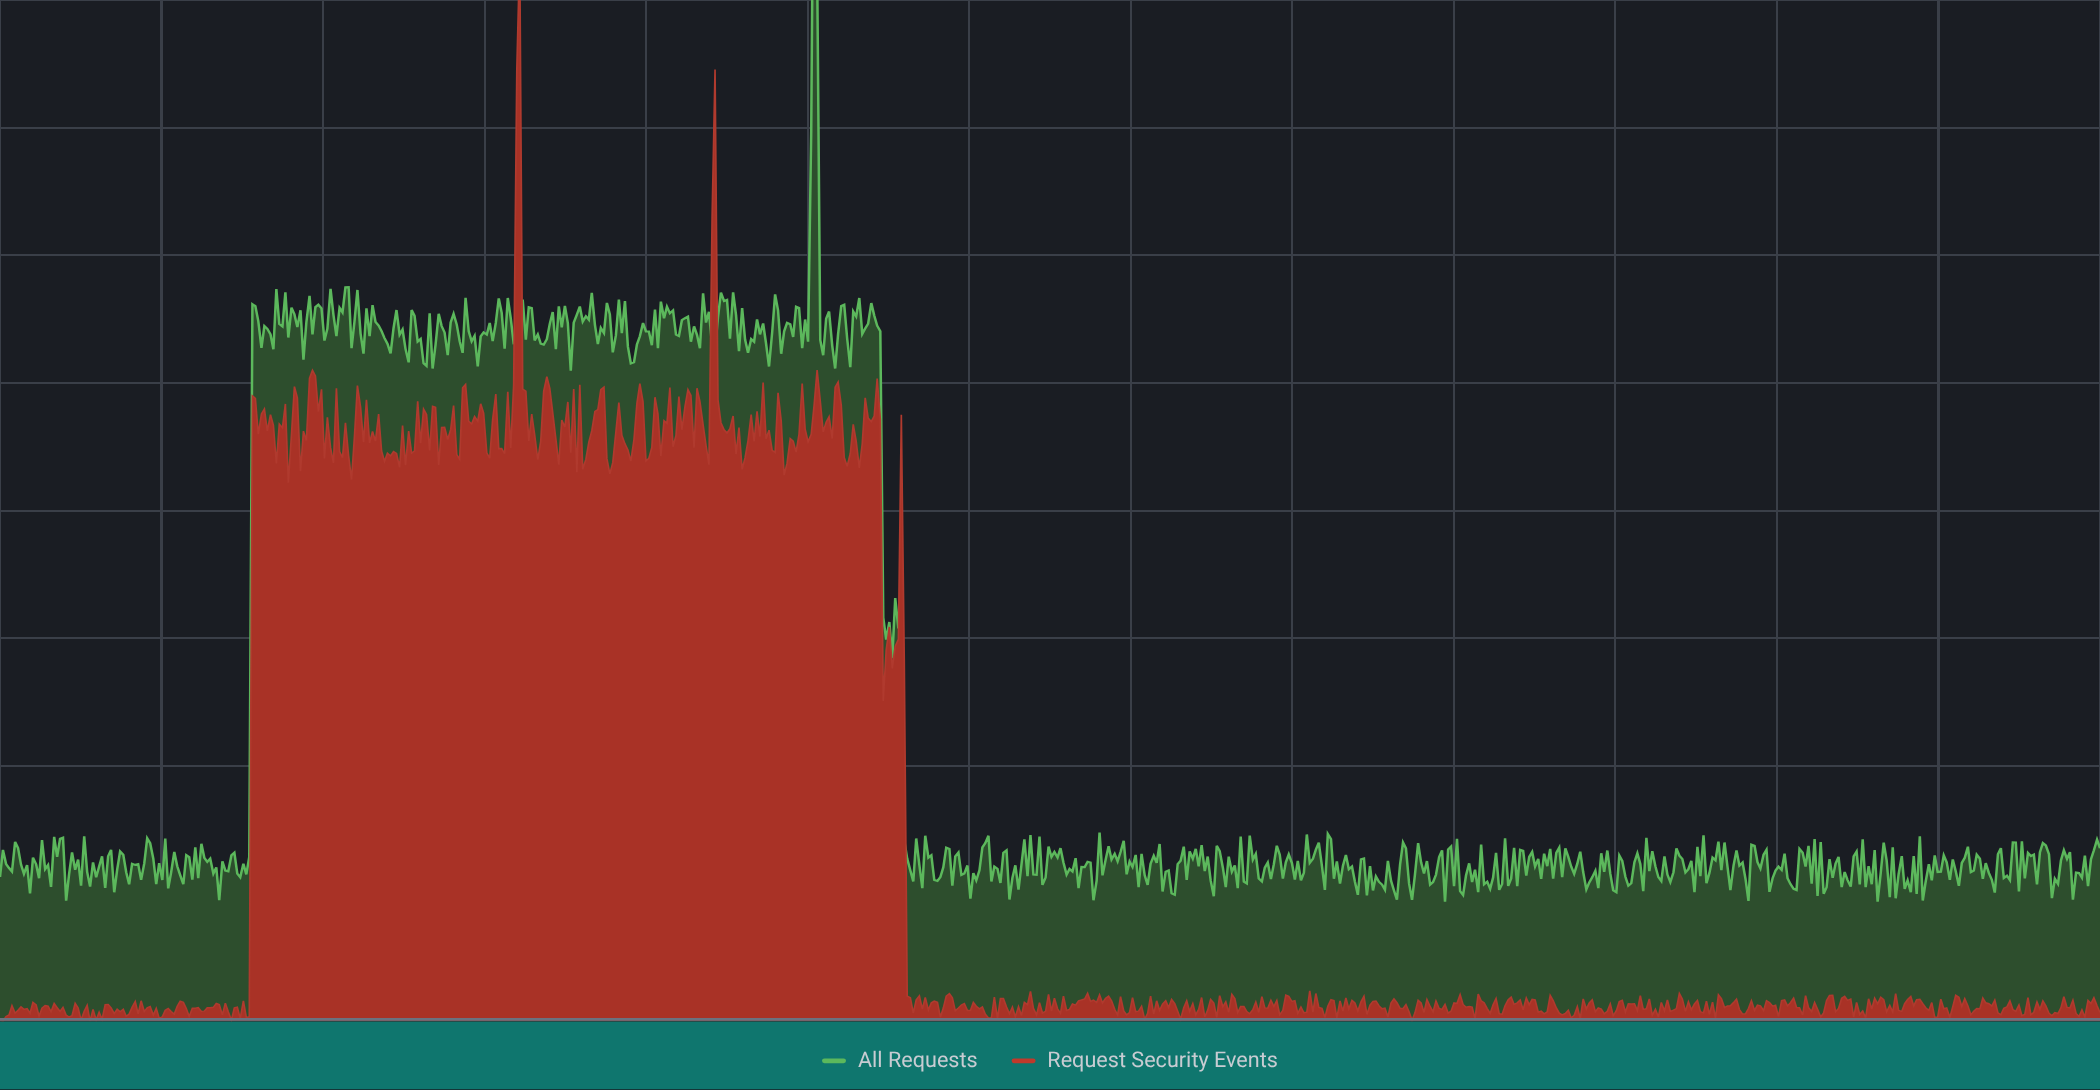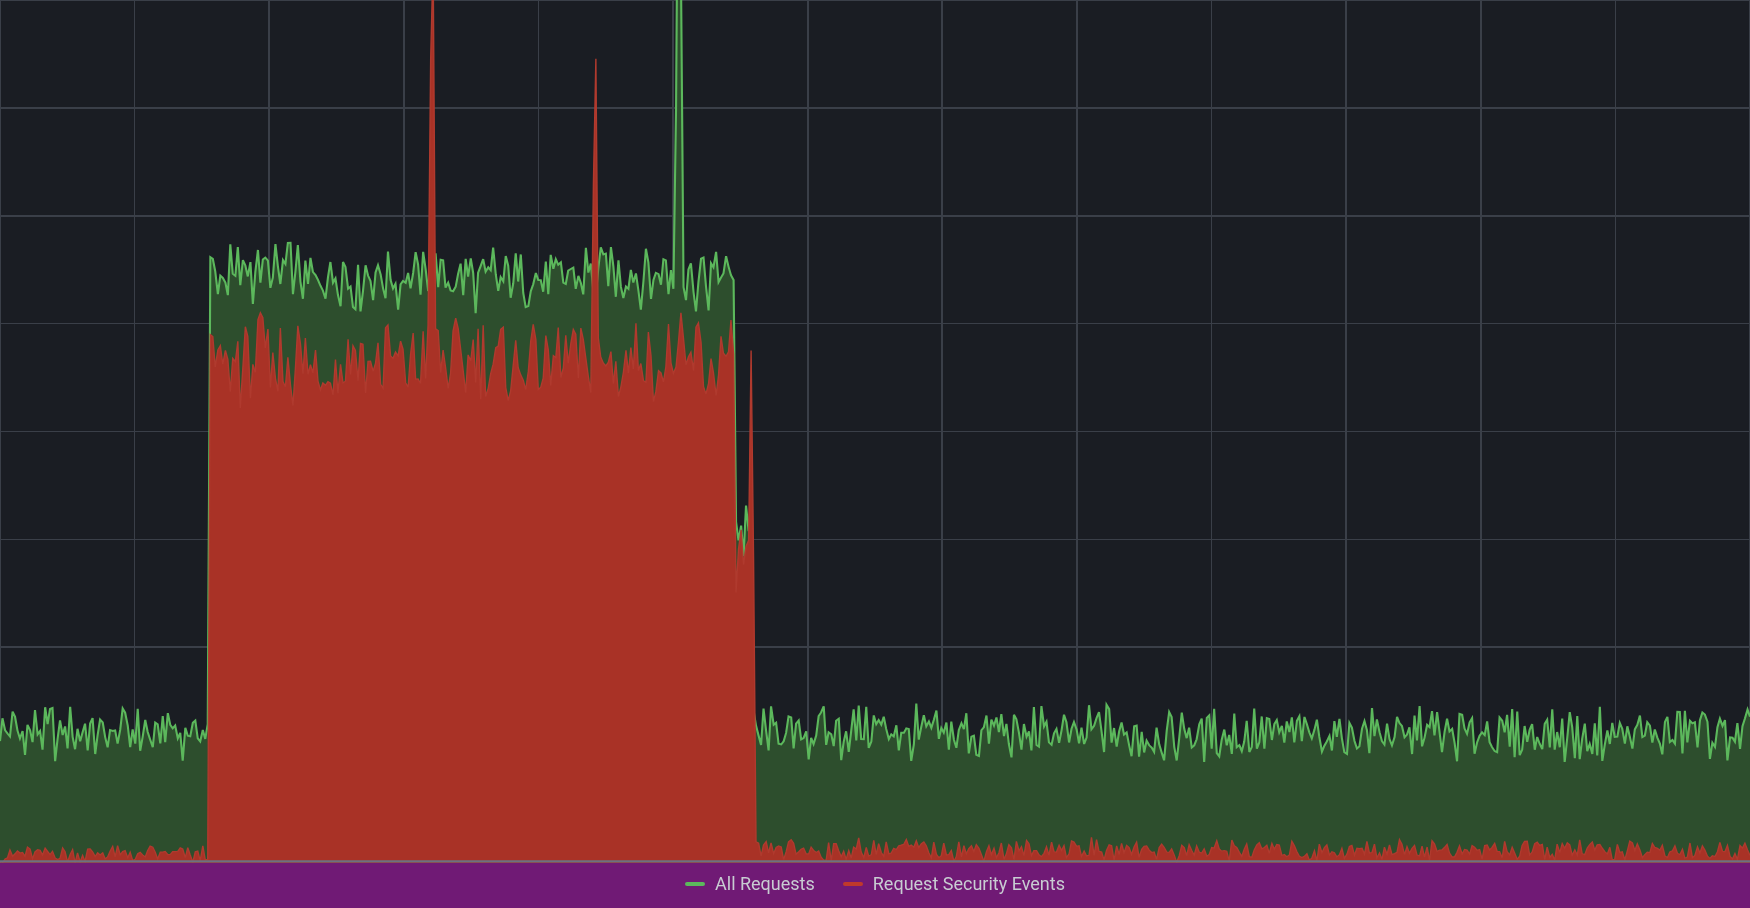--- a/index.html
+++ b/index.html
@@ -43,24 +43,24 @@
   .series-green-line { stroke: #5cb85c; stroke-width: 1.2; fill: none; }
   .series-red-fill   { fill: #a93226; }
   .series-red-line   { stroke: #b03a2e; stroke-width: 0.8; fill: none; }
 
   .legend {
     flex: 0 0 auto;
     display: flex;
     justify-content: center;
     align-items: center;
     gap: 28px;
-    padding: 10px 0 14px 0;
+    padding: 22px 0 14px 0;
     color: #c8ccd2;
     font-size: 18px;
-    background: #701a75;
+    background: #0f766e;
   }
   .legend-item {
     display: flex;
     align-items: center;
     gap: 10px;
     cursor: default;
   }
   .swatch {
     width: 20px;
     height: 4px;

